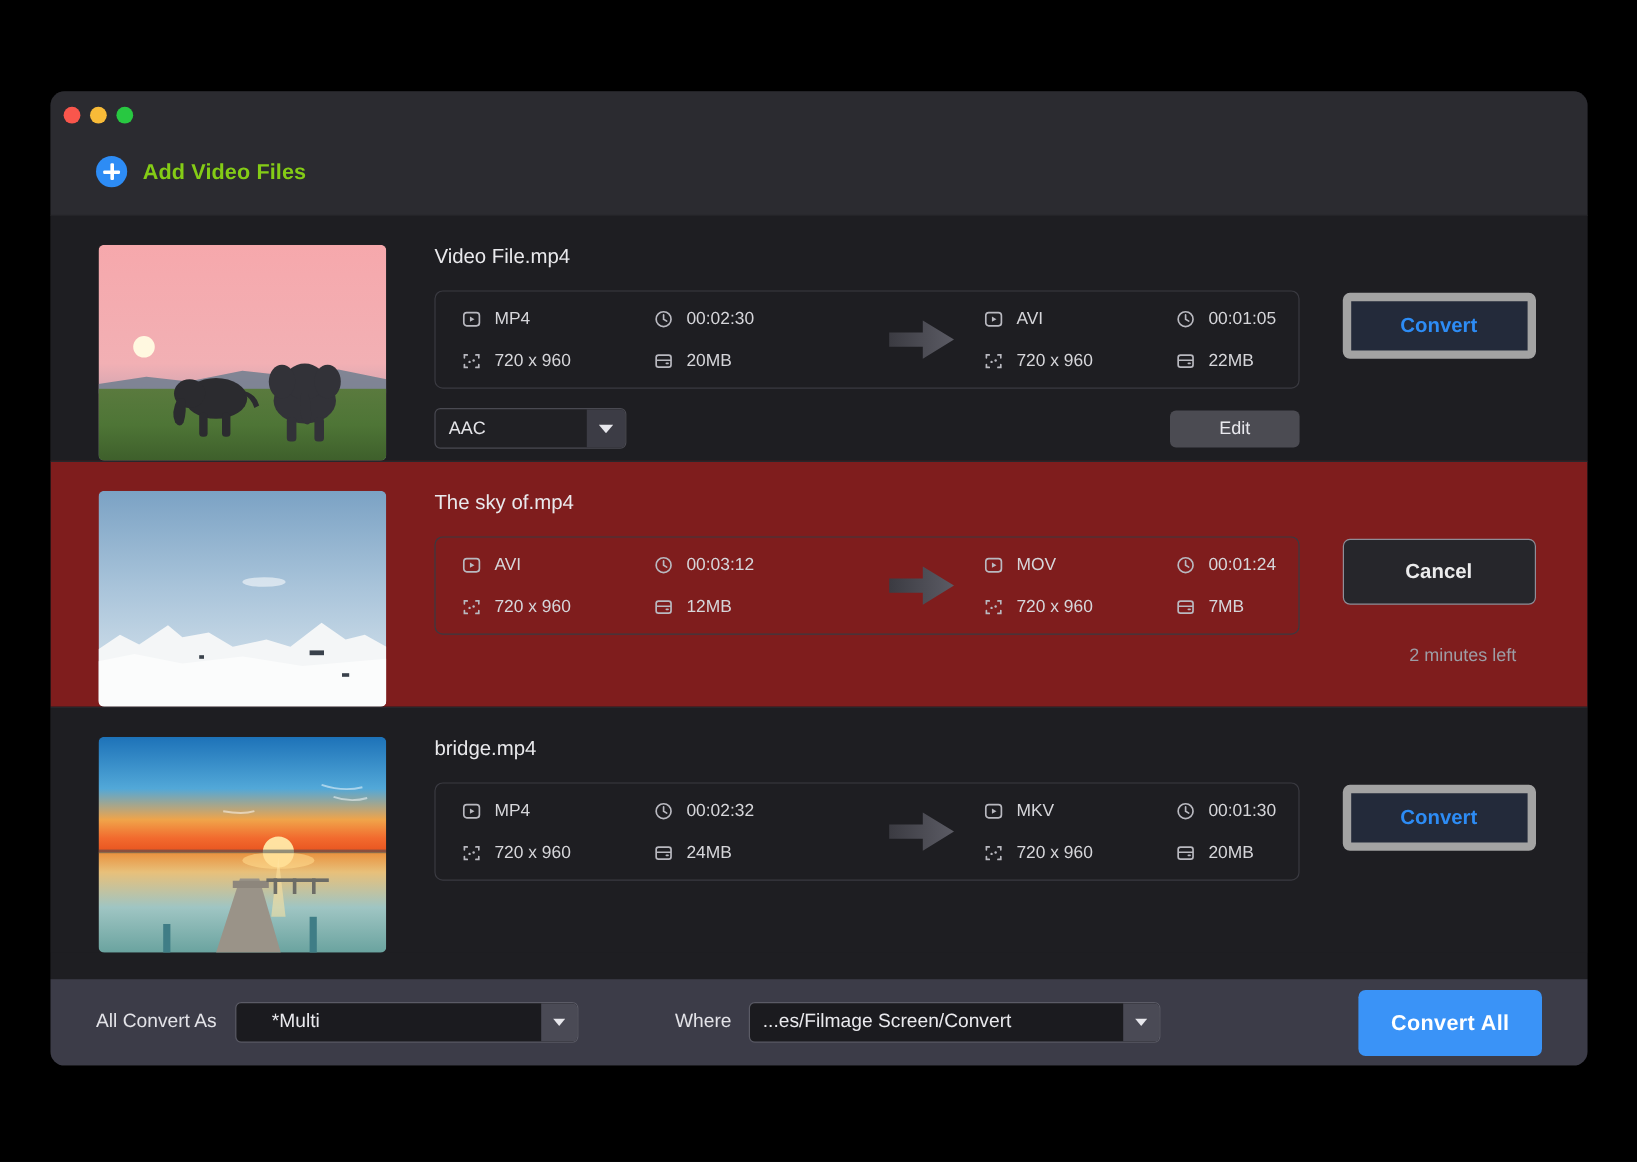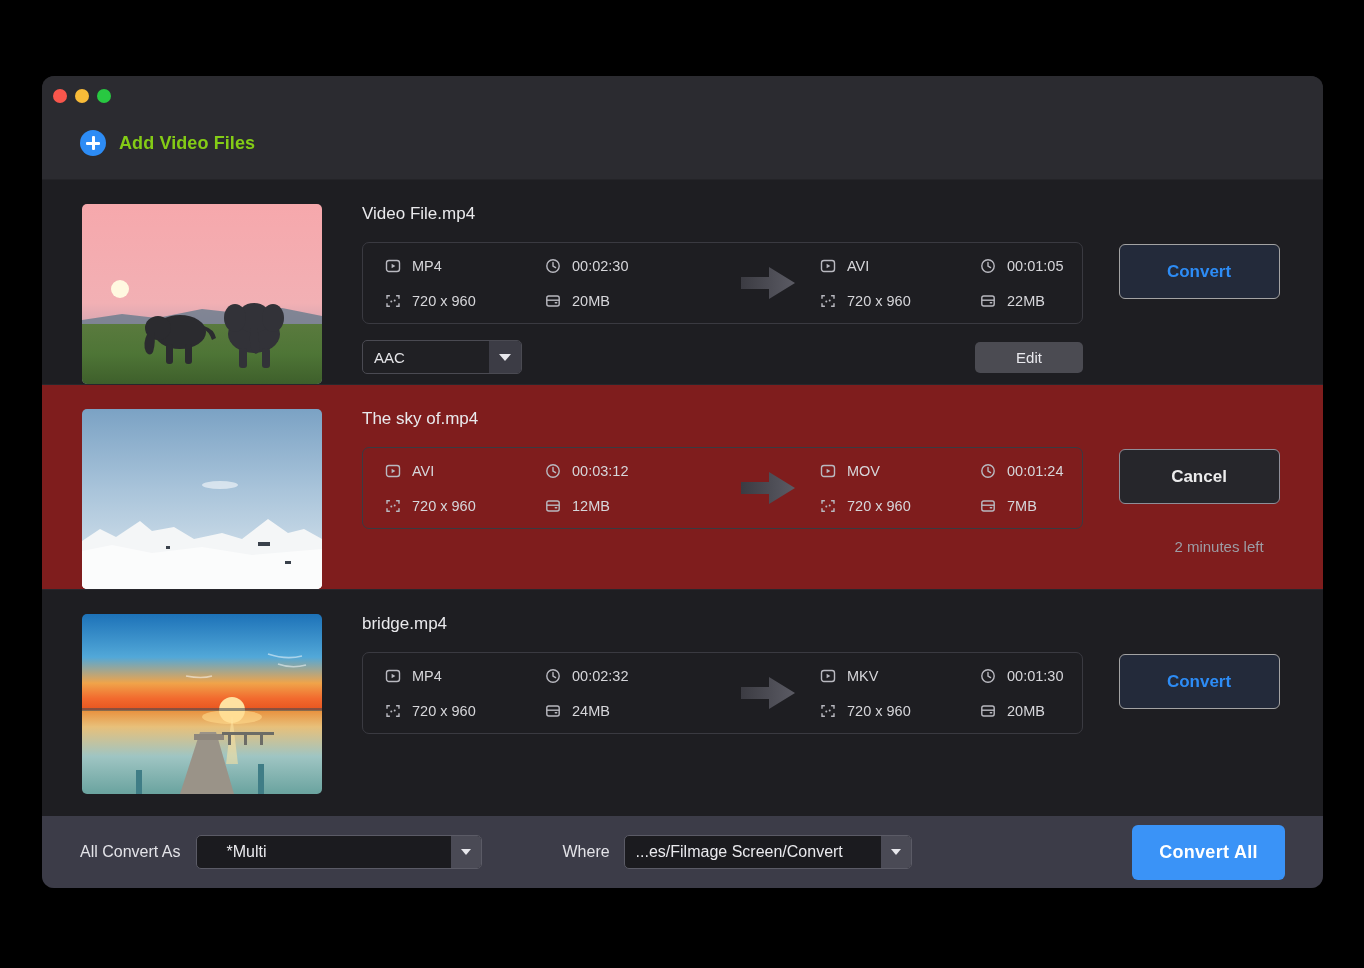--- a/index.html
+++ b/index.html
@@ -235,21 +235,21 @@
     display: flex;
     align-items: center;
     justify-content: center;
     font-size: 17px;
     font-weight: bold;
     cursor: pointer;
     margin-top: 40px;
   }
   .btn-convert {
     background: #232a3a;
-    border: 1px solid #a3a3a3;
+    border: 7px solid #a3a3a3;
     color: #2d8cf5;
   }
   .btn-cancel {
     background: #26262b;
     border: 1px solid #8e8e98;
     color: #ececed;
   }
   .eta {
     margin-top: 34px;
     color: #9d9da5;
@@ -730,21 +730,21 @@
 
   <div id="bottombar">
     <span class="bb-label" style="margin-right:16px;">All Convert As</span>
     <div class="bb-select" style="width:286px;padding-left:18px;">
       <span class="select-value">*Multi</span>
       <span class="select-arrow">
           <i class="chev"></i>
         </span>
     </div>
     <span class="bb-label" style="margin-left:80px;margin-right:14px;">Where</span>
-    <div class="bb-select" style="width:288px;">
+    <div class="bb-select" style="width:343px;">
       <span class="select-value">...es/Filmage Screen/Convert</span>
       <span class="select-arrow">
           <i class="chev"></i>
         </span>
     </div>
     <div id="convert-all-btn">Convert  All</div>
   </div>
 
 </div>
 

